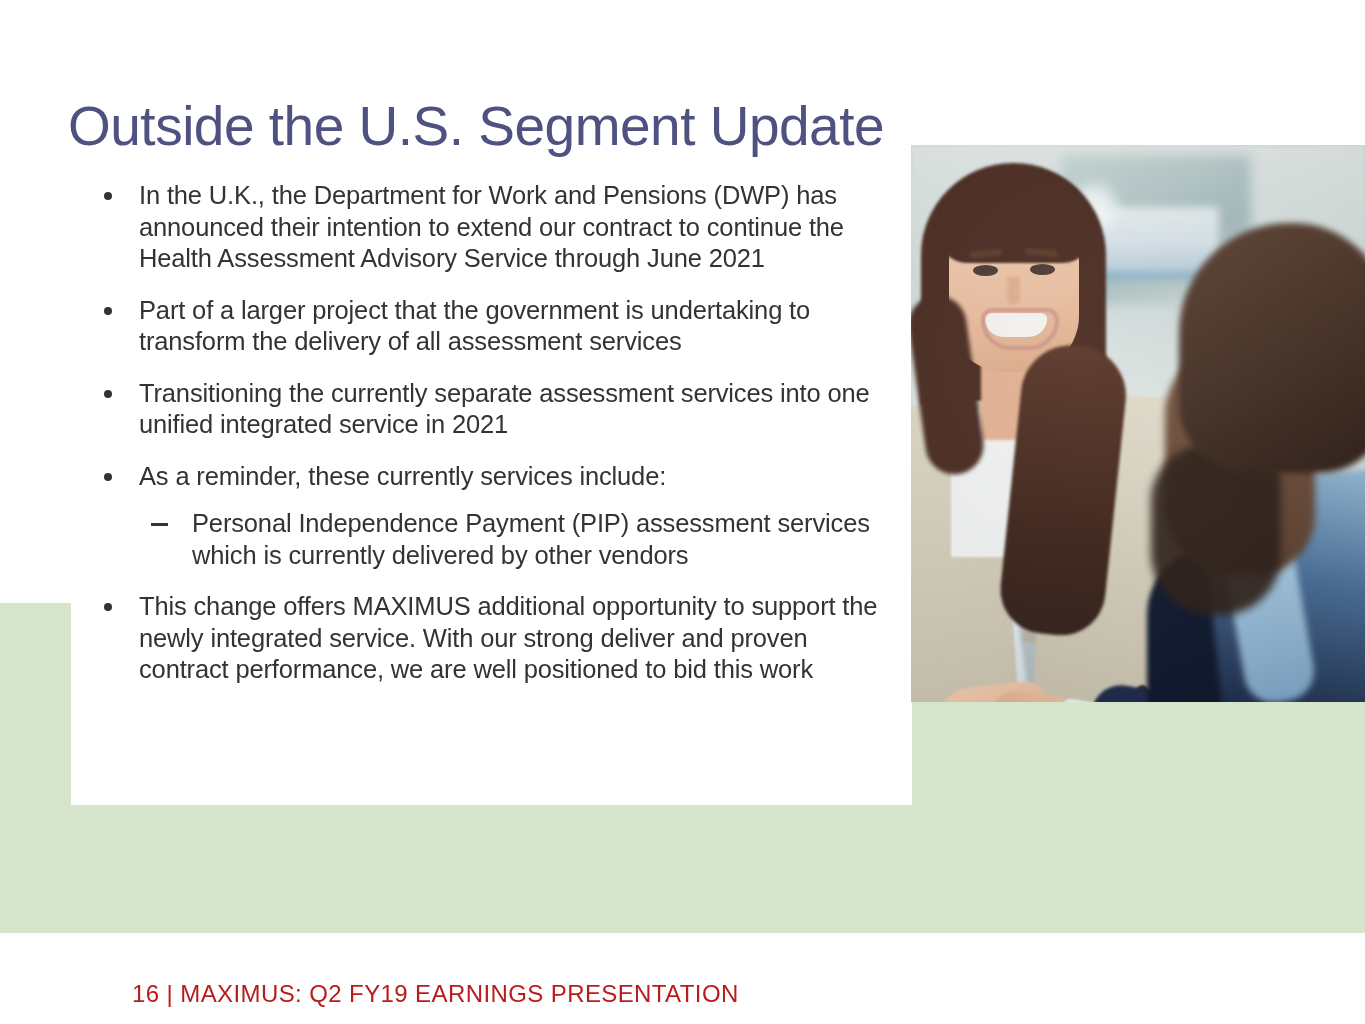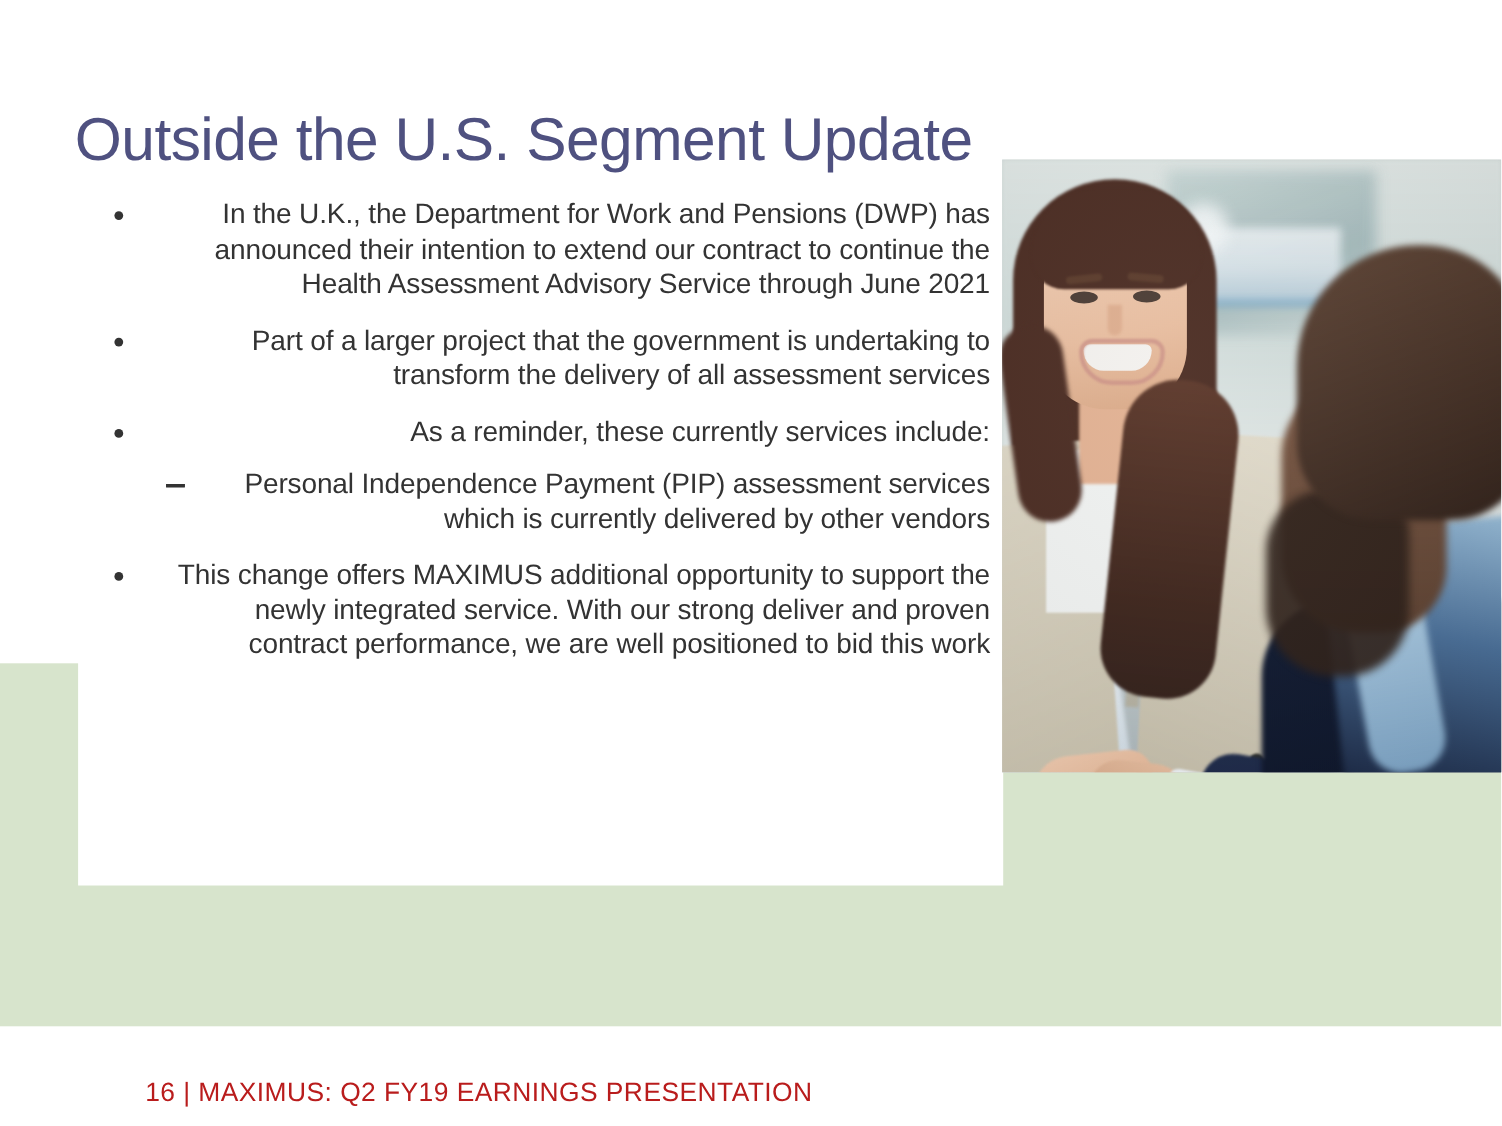--- a/index.html
+++ b/index.html
@@ -286,21 +286,20 @@
   }
   .bullet {
     position: relative;
     display: block;
     padding-left: 39px;
     margin-bottom: 20px;
     color: #333333;
     font-size: 25.5px;
     line-height: 31.5px;
     letter-spacing: -0.15px;
-    text-align: right;
   }
   .bullet:last-child { margin-bottom: 16px; }
   .bullet .marker-dot {
     position: absolute;
     left: 4px;
     top: 12px;
     width: 8px;
     height: 8px;
     border-radius: 50%;
     background: #333333;
@@ -402,20 +401,24 @@
     <div class="bullet">
       <span class="marker-dot"></span>
       <span>In the U.K., the Department for Work and Pensions (DWP) has announced their intention to extend our contract to continue the Health Assessment Advisory Service through June 2021</span>
     </div>
 
     <div class="bullet">
       <span class="marker-dot"></span>
       <span>Part of a larger project that the government is undertaking to transform the delivery of all assessment services</span>
     </div>
 
+    <div class="bullet">
+      <span class="marker-dot"></span>
+      <span>Transitioning the currently separate assessment services into one unified integrated service in 2021</span>
+    </div>
 
     <div class="bullet">
       <span class="marker-dot"></span>
       <span>As a reminder, these currently services include:</span>
 
       <div class="sub-list">
         <div class="sub-bullet">
           <span class="marker-dash"></span>
         </div>
         <div class="sub-bullet">

